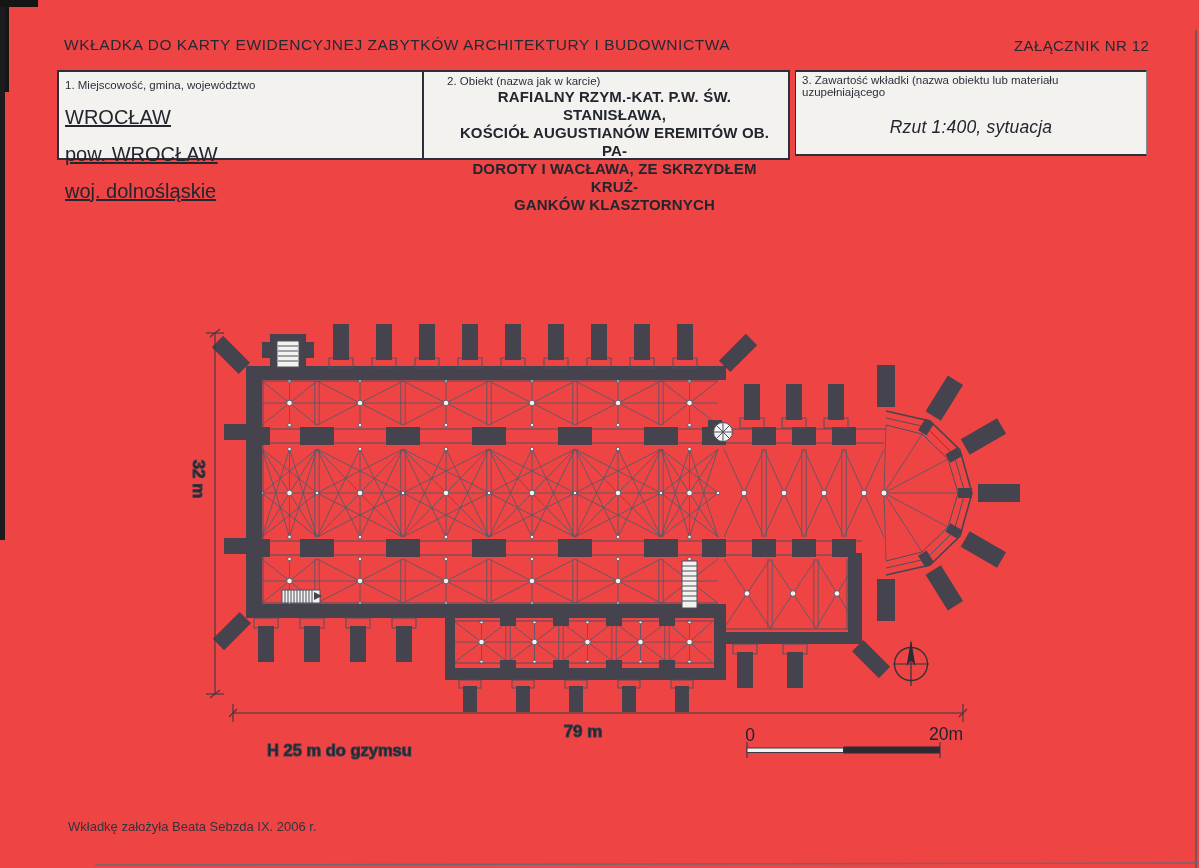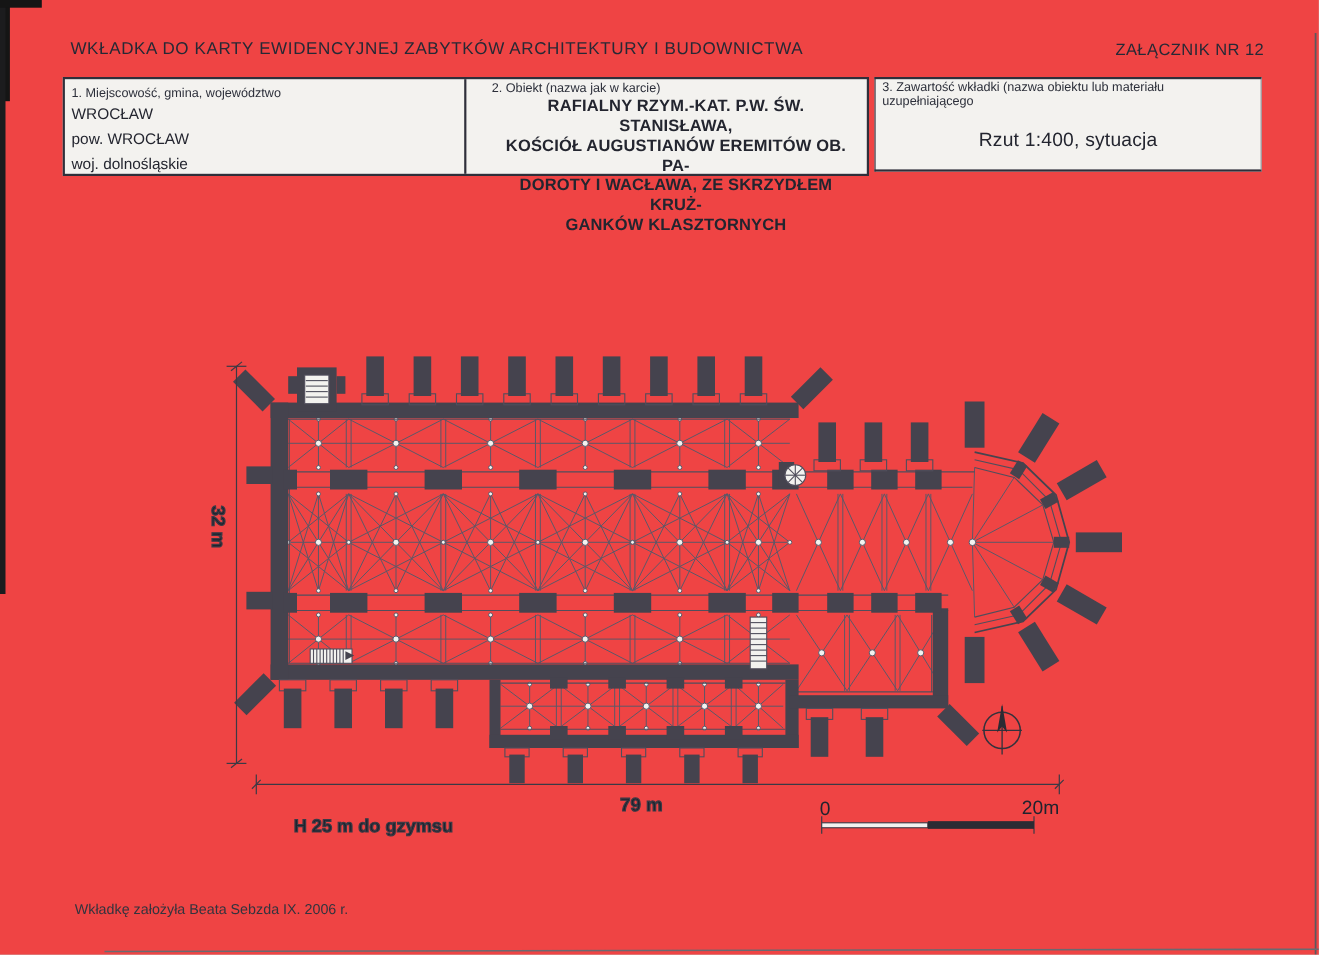--- a/index.html
+++ b/index.html
@@ -4,24 +4,24 @@
 <style>
   html,body{margin:0;padding:0;background:#c6c5c2;font-family:"Liberation Sans",sans-serif;}
   .card{position:relative;width:1199px;height:868px;background:#ef4444;overflow:hidden;color:#23252f;}
   .abs{position:absolute;}
   .hdr-title{left:64px;top:36px;font-size:15.5px;letter-spacing:.55px;color:#262935;white-space:nowrap;}
   .hdr-att{left:1014px;top:37px;font-size:15px;letter-spacing:.4px;color:#262935;white-space:nowrap;}
   .tbl{left:57px;top:70px;width:733px;height:90px;border:2px solid #2f2f3a;box-sizing:border-box;display:flex;background:#f3f2ef;}
   .cell1{width:365px;border-right:2px solid #2f2f3a;box-sizing:border-box;padding:7px 6px 0 6px;}
   .cell2{flex:1;box-sizing:border-box;padding:3px 6px 0 23px;text-align:center;}
   .fld-label{font-size:11.5px;color:#2c2f3a;text-align:left;}
-  .cell1 .val{font-size:14px;line-height:21px;margin-top:2px;}
+  .cell1 .val{font-size:20px;line-height:21px;margin-top:16px;text-decoration:underline;}
   .cell2 .val{font-size:15px;font-weight:600;line-height:17.5px;letter-spacing:.15px;margin-top:1px;}
   .box3{left:795px;top:70px;width:352px;height:86px;border:2px solid #2f2f3a;border-left-width:1px;border-right:1px solid #8a8a90;box-sizing:border-box;padding:2px 6px 16px 6px;background:#f3f2ef;}
-  .box3 .val{font-size:17.5px;text-align:center;margin-top:19px;letter-spacing:.2px;}
+  .box3 .val{font-size:17.5px;text-align:center;margin-top:19px;letter-spacing:.2px;font-style:italic;}
   .footer-note{left:68px;top:819px;font-size:13px;color:#33343e;}
   svg .ribs line{stroke:#5a5868;stroke-width:.9;}
   svg .ribs circle{fill:#f3f2ef;stroke:#5a5868;stroke-width:.9;}
   svg .thin{stroke:#504e5c;stroke-width:1;fill:none;}
   svg .thick{stroke:#46444f;stroke-width:1.6;fill:none;}
   svg .wall{fill:#45434e;stroke:none;}
   svg .paper{fill:#f3f2ef;}
   svg .collar{fill:none;stroke:#504e5c;stroke-width:1;}
   svg .dim{stroke:#3b3a45;stroke-width:1.1;}
   svg text{fill:#20232e;font-family:"Liberation Sans",sans-serif;}

